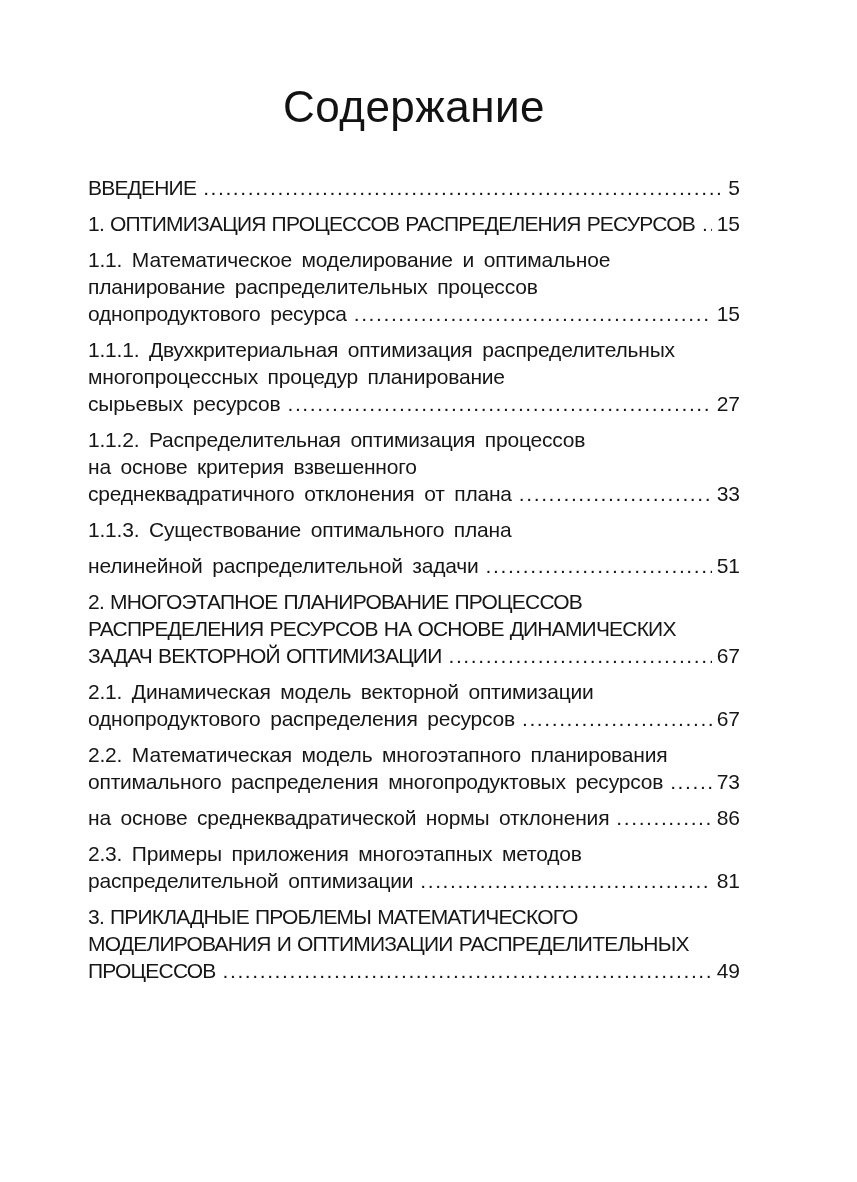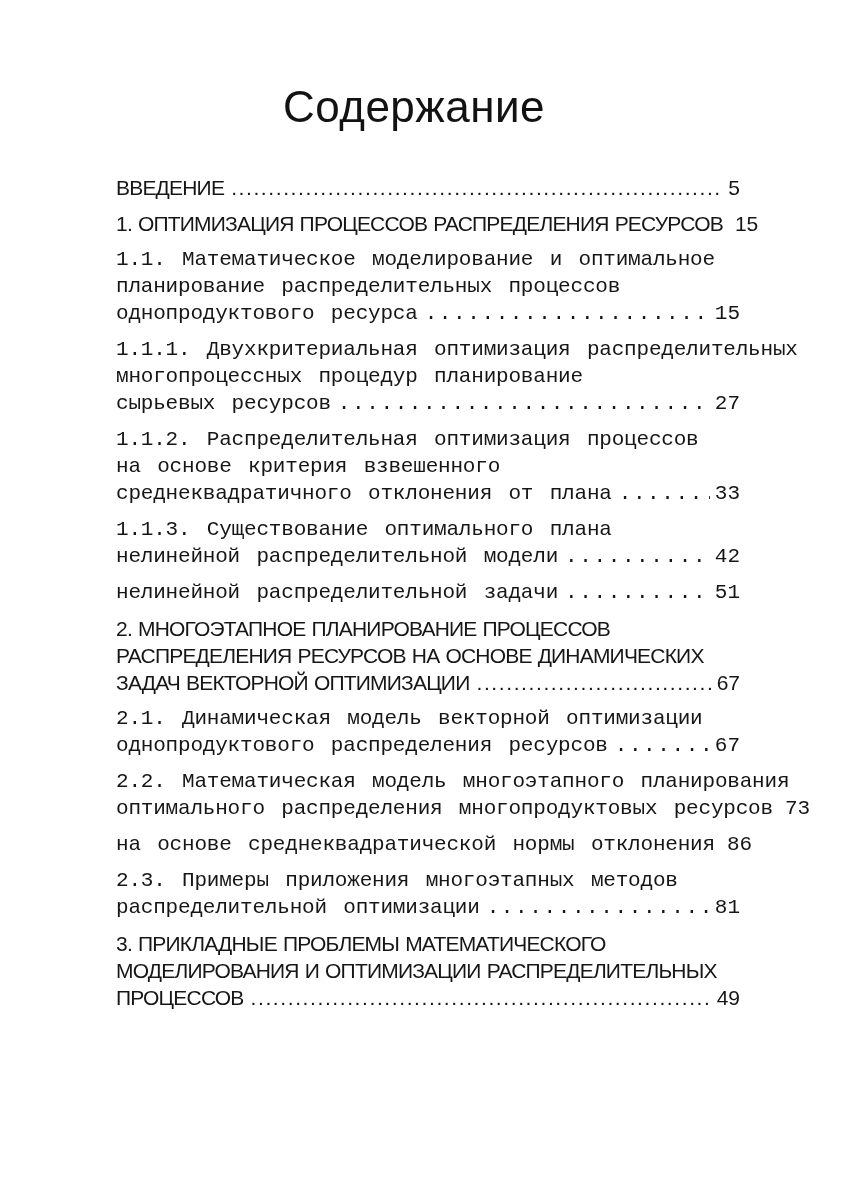--- a/index.html
+++ b/index.html
@@ -23,32 +23,30 @@
     font-weight: 400;
     line-height: 50px;
     text-align: center;
     margin: 0 0 42px 0;
     letter-spacing: 0.5px;
     color: #121212;
   }
   .toc {
     font-size: 21px;
     line-height: 27px;
-    margin-left: 28px;
   }
   .entry {
     margin: 0 0 9px 0;
   }
   .entry .line {
     white-space: nowrap;
   }
   .entry.normal .line {
     word-spacing: 4px;
     letter-spacing: -0.2px;
-    font-family: Liberation Mono, monospace;
   }
   .entry.caps .line {
     letter-spacing: -0.8px;
     word-spacing: 1px;
   }
   .entry .line.last {
     display: flex;
     align-items: baseline;
   }
   .entry .line.last .txt {
@@ -122,25 +120,20 @@
       <div class="line">на основе критерия взвешенного</div>
       <div class="line last">
         <span class="txt">среднеквадратичного отклонения от плана</span>
         <span class="leader"></span>
         <span class="pagenum">33</span>
       </div>
     </div>
 
     <div class="entry normal">
       <div class="line">1.1.3. Существование оптимального плана</div>
-      <div class="line last">
-        <span class="txt">нелинейной распределительной модели</span>
-        <span class="leader"></span>
-        <span class="pagenum">42</span>
-      </div>
     </div>
 
     <div class="entry normal">
       <div class="line last">
         <span class="txt">нелинейной распределительной задачи</span>
         <span class="leader"></span>
         <span class="pagenum">51</span>
       </div>
     </div>
 

